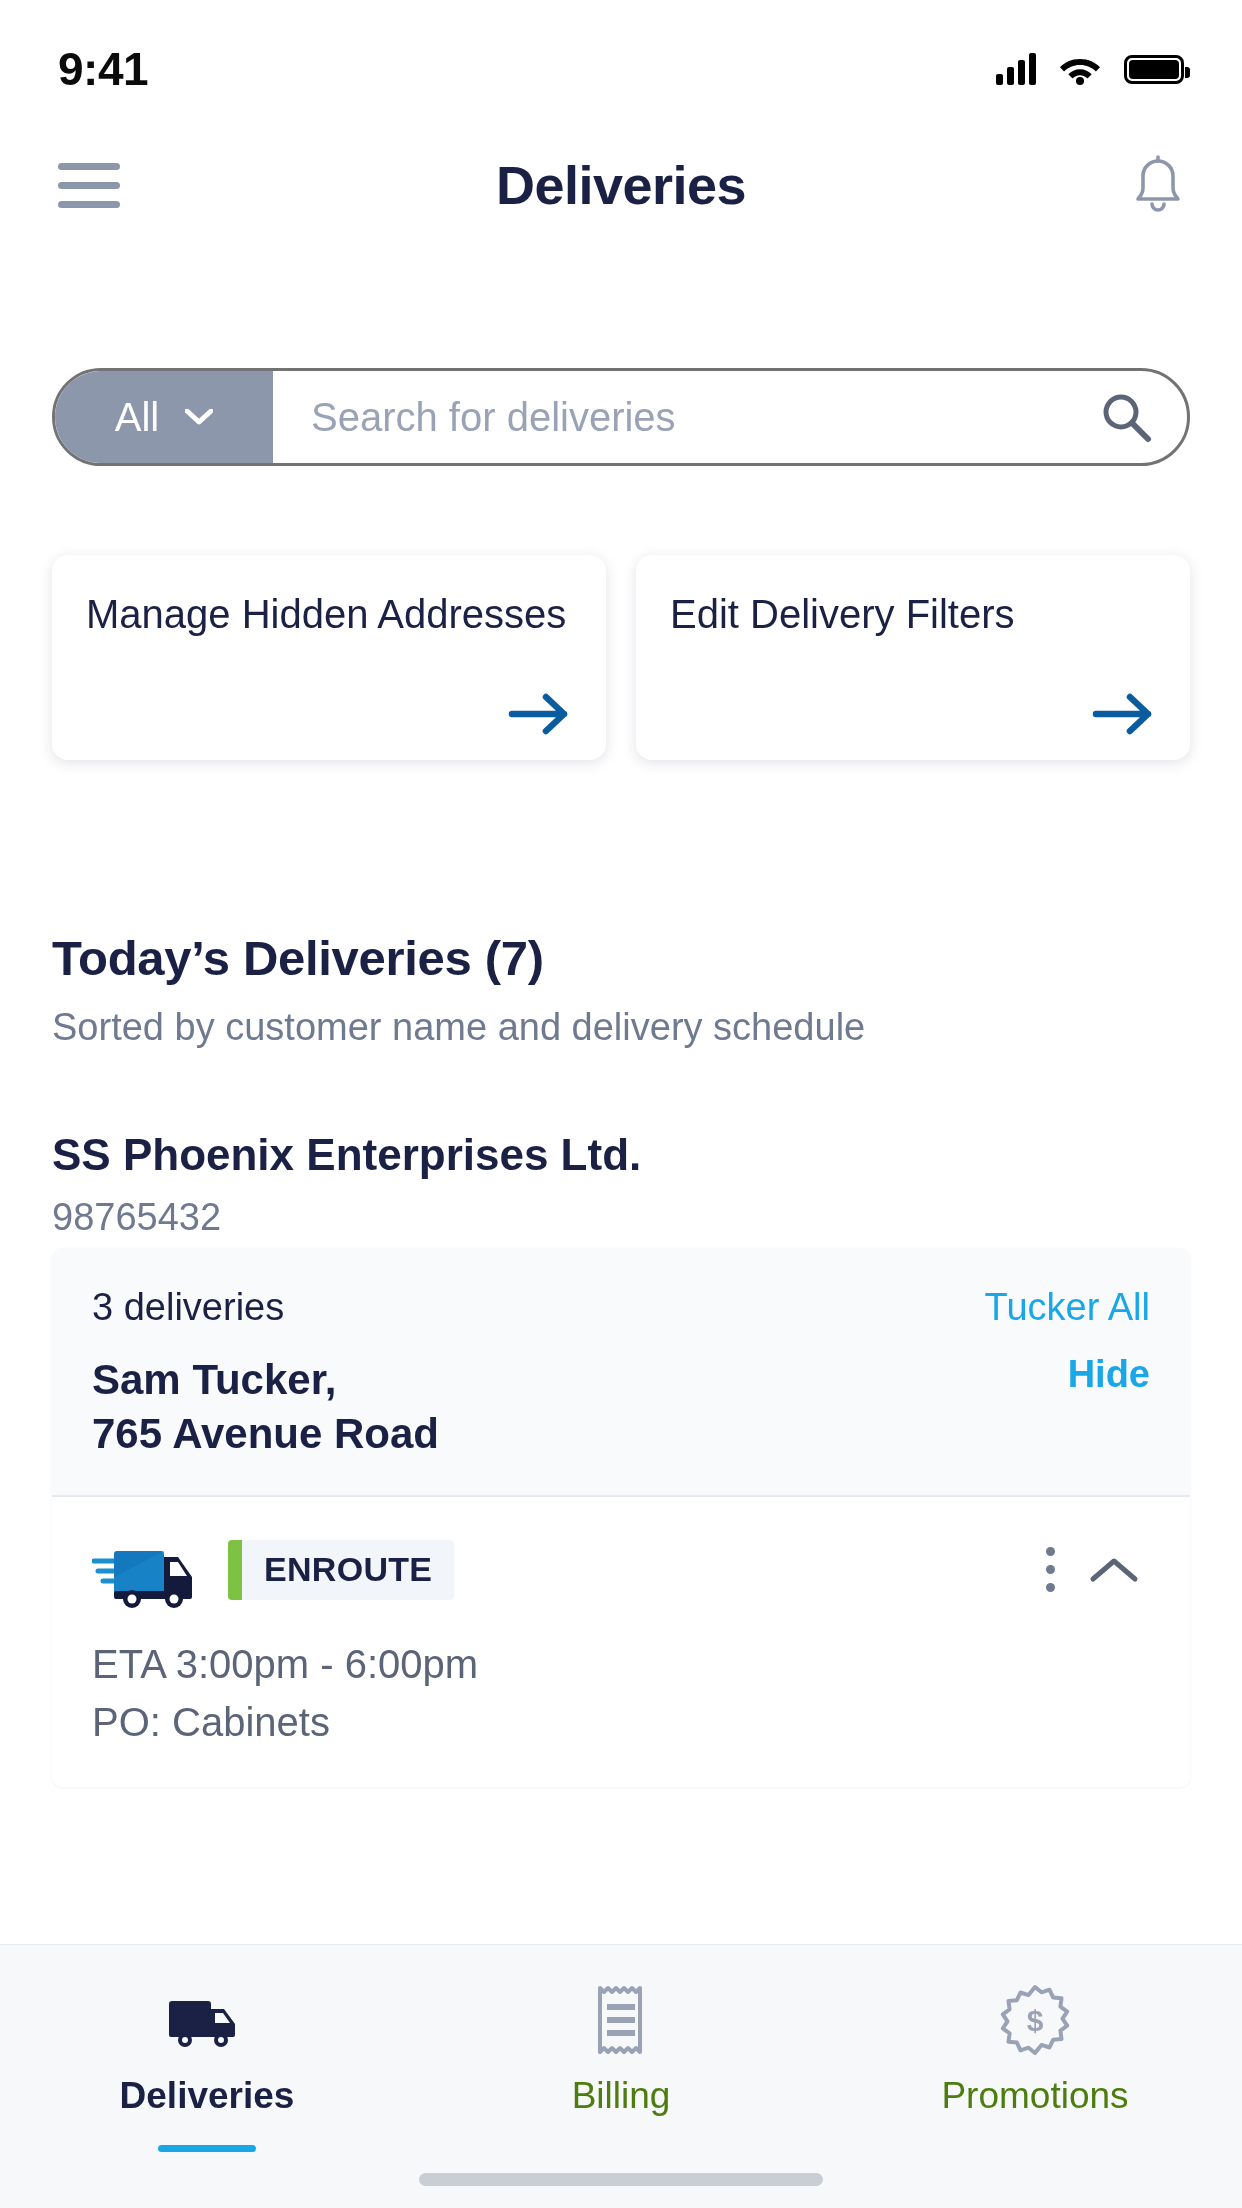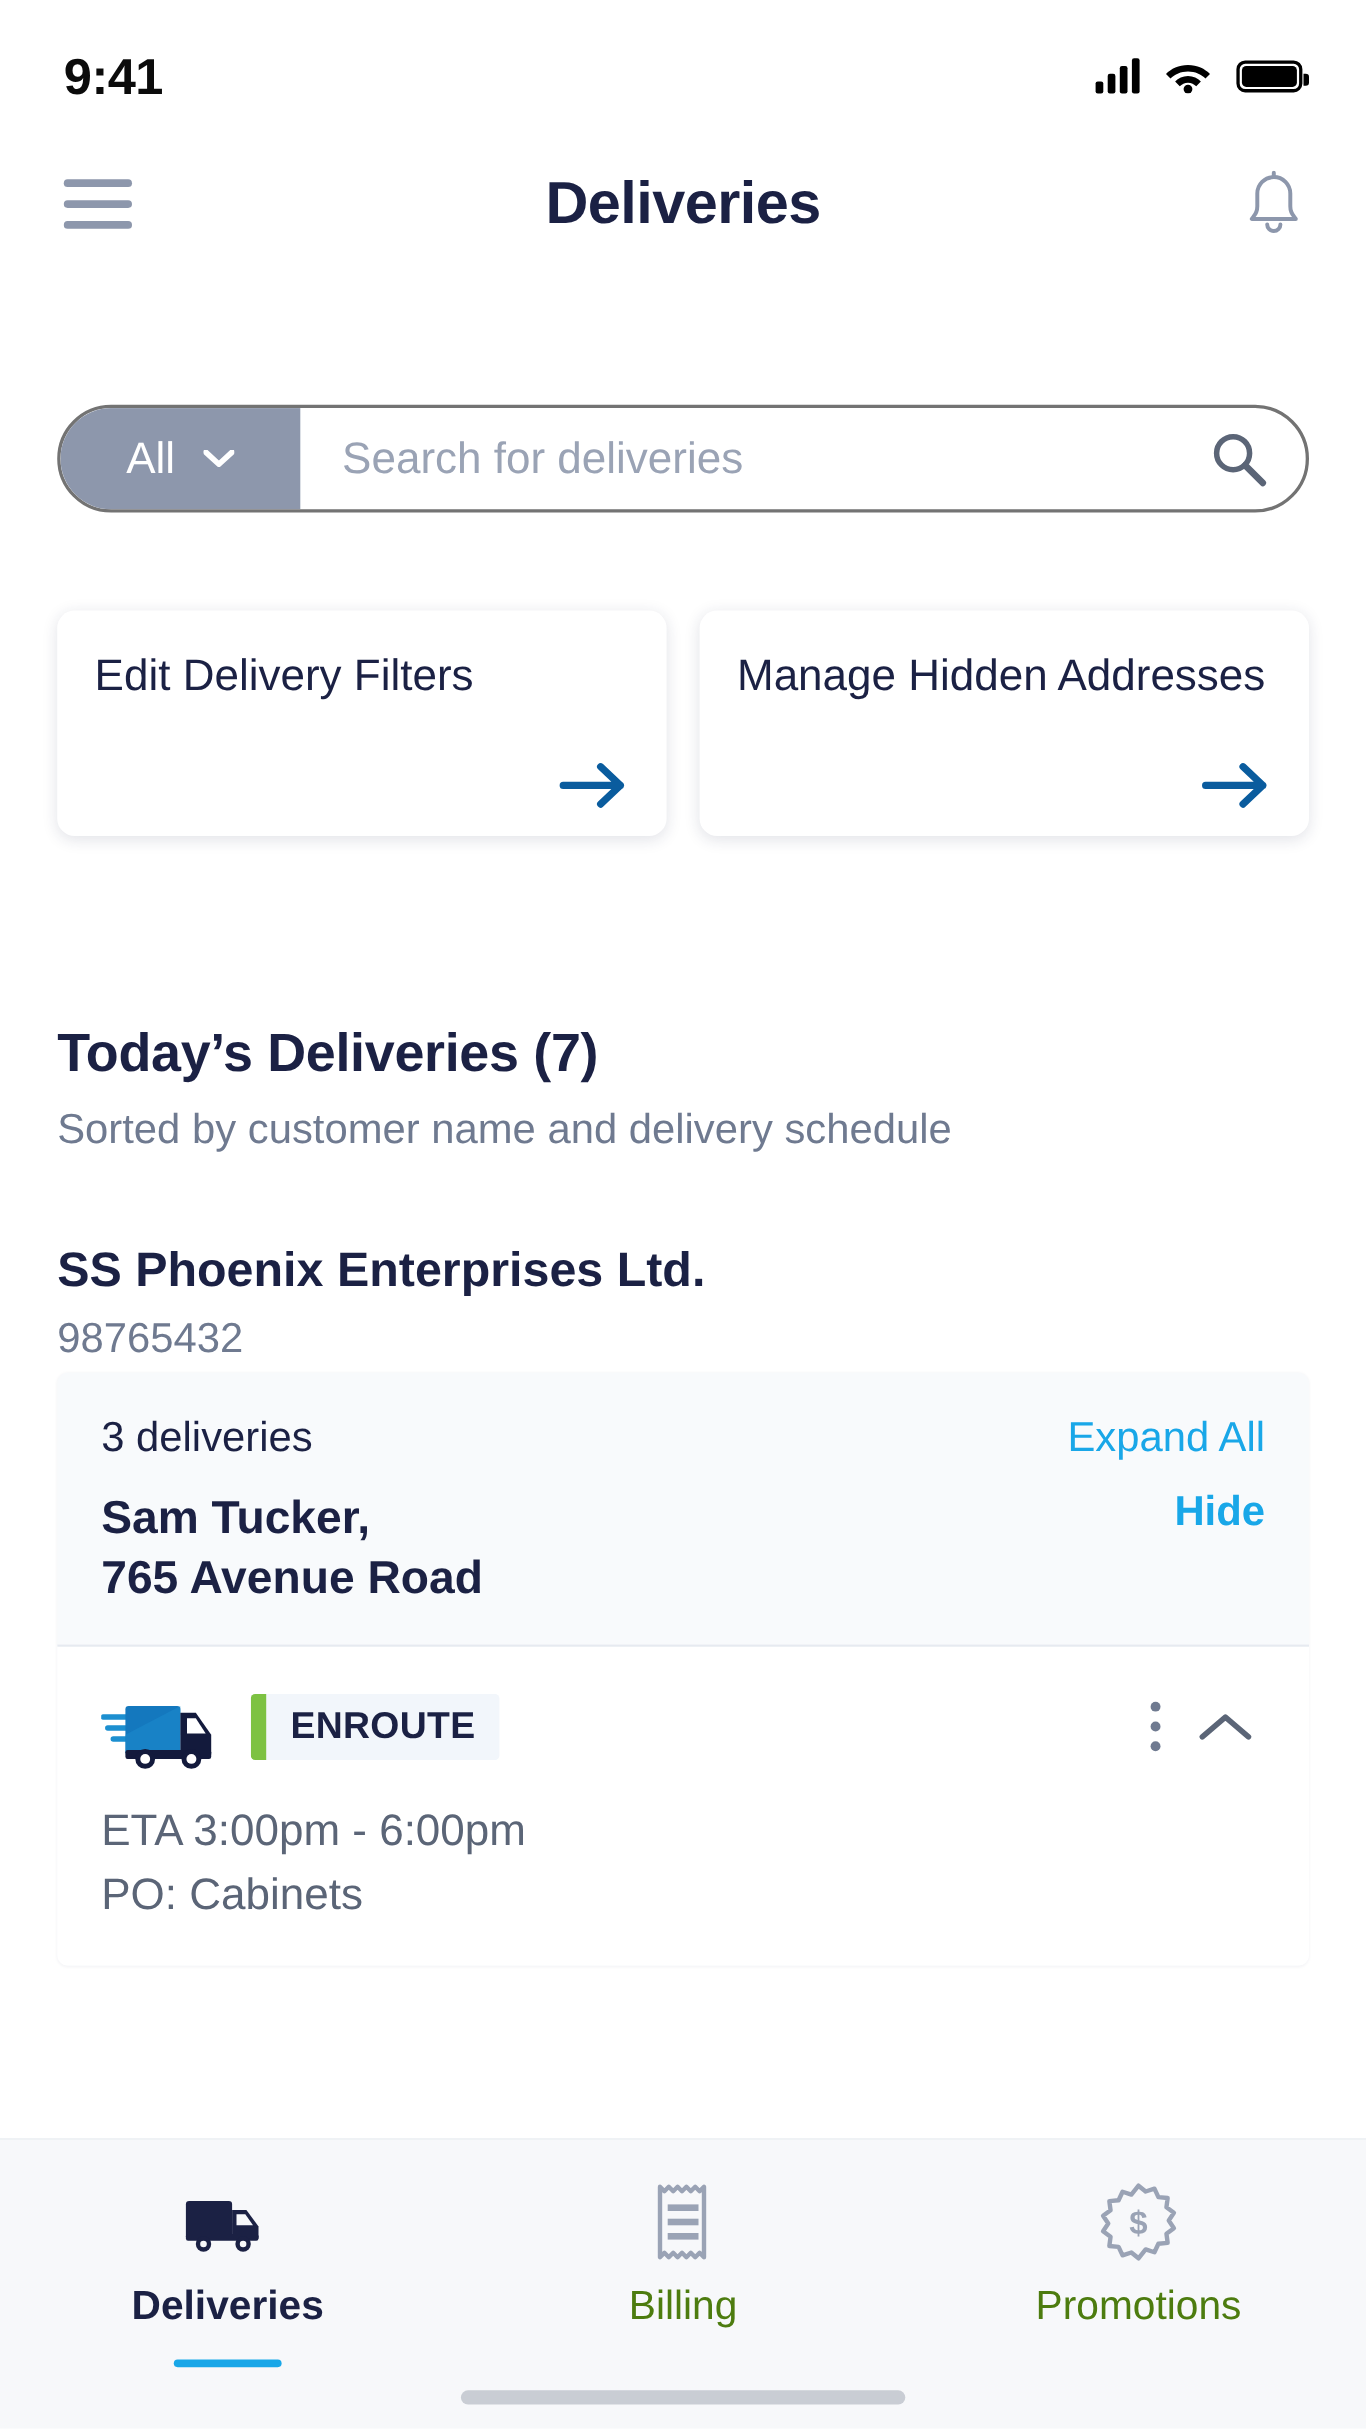--- a/index.html
+++ b/index.html
@@ -209,51 +209,51 @@
           <circle cx="22" cy="22" r="15" fill="none" stroke="#5B6577" stroke-width="5"></circle>
           <path d="M33 33l16 16" stroke="#5B6577" stroke-width="6" stroke-linecap="round"></path>
         </svg>
       </div>
     </div>
   </div>
 
   <div class="cards">
 
     <div class="card">
+      <div class="card-title">Manage Hidden Addresses</div>
+      <svg class="card-arrow" width="64" height="44" viewBox="0 0 64 44">
+        <path d="M4 22h52M38 5l18 17-18 17" fill="none" stroke="#0A5C9E" stroke-width="6.5" stroke-linecap="round" stroke-linejoin="round"></path>
+      </svg>
+    </div>
+
+    <div class="card">
       <div class="card-title">Edit Delivery Filters</div>
       <svg class="card-arrow" width="64" height="44" viewBox="0 0 64 44">
         <path d="M4 22h52M38 5l18 17-18 17" fill="none" stroke="#0A5C9E" stroke-width="6.5" stroke-linecap="round" stroke-linejoin="round"></path>
       </svg>
     </div>
 
-    <div class="card">
-      <div class="card-title">Manage Hidden Addresses</div>
-      <svg class="card-arrow" width="64" height="44" viewBox="0 0 64 44">
-        <path d="M4 22h52M38 5l18 17-18 17" fill="none" stroke="#0A5C9E" stroke-width="6.5" stroke-linecap="round" stroke-linejoin="round"></path>
-      </svg>
-    </div>
-
   </div>
 
   <div class="sect">
     <h2>Today’s Deliveries (7)</h2>
     <div class="sub">Sorted by customer name and delivery schedule</div>
   </div>
 
   <div class="cust">
     <div class="name">SS Phoenix Enterprises Ltd.</div>
     <div class="acct">98765432</div>
   </div>
 
   <div class="group">
 
     <div class="group-head">
       <div class="grow">
         <div class="g-count">3 deliveries</div>
-        <div class="link">Expand All</div>
+        <div class="link">Tucker All</div>
       </div>
       <div class="grow">
         <div class="g-addr">
           <span>Sam Tucker,</span><br>
           <span>765 Avenue Road</span>
         </div>
         <div class="link strong">Hide</div>
       </div>
     </div>
 

